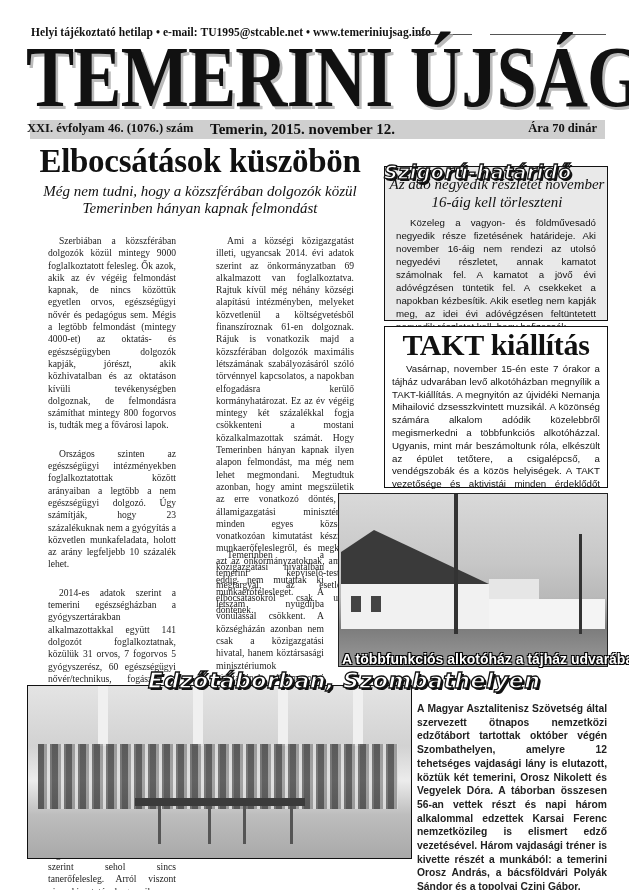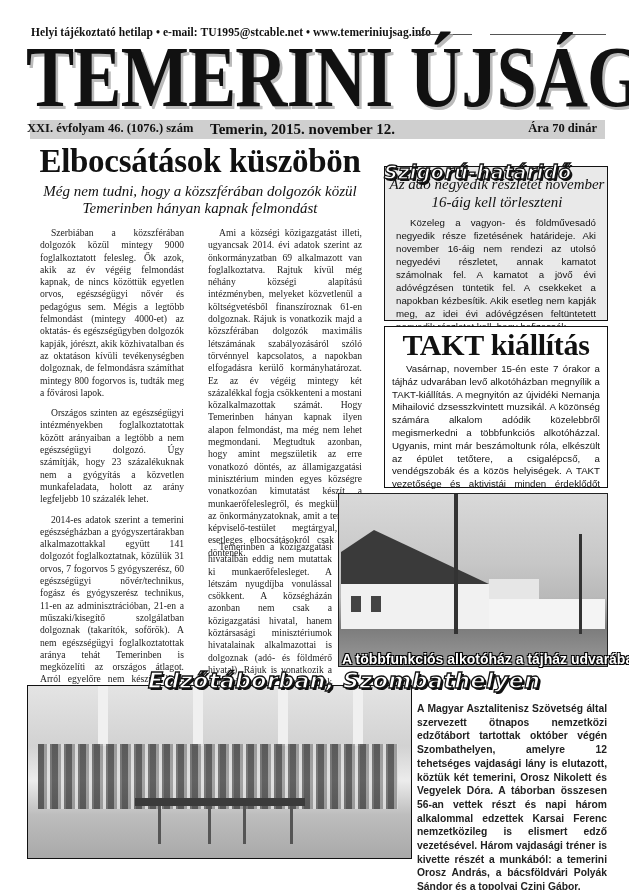--- a/index.html
+++ b/index.html
@@ -13,21 +13,21 @@
     transform:scaleX(0.84); transform-origin:left top; text-shadow:3px 3px 0 #bbb; }
   .issuebar { left:30px; top:120px; width:575px; height:19px; background:#cfcfcf; }
   .issue-left { left:27px; top:121px; font-size:12.5px; font-weight:bold; }
   .issue-mid { left:210px; top:121px; font-size:15px; font-weight:bold; }
   .issue-right { right:32px; top:121px; font-size:12.5px; font-weight:bold; }
 
   
   .main-title { left:30px; top:143px; width:340px; text-align:center; font-size:33px; font-weight:bold; letter-spacing:-0.3px; }
   .main-sub { left:30px; top:183px; width:340px; text-align:center; font-size:15px; font-style:italic; line-height:17px; }
   .col { font-size:9.6px; line-height:12.3px; text-align:justify; hyphens:auto; color:#222; }
-  .col p { margin:8px; text-indent:11px; }
+  .col p { margin:16px; text-indent:11px; }
   .col1 { left:32px; top:219px; width:160px; }
   .col2 { left:200px; top:219px; width:170px; }
   .col2b { left:200px; top:533px; width:140px; }
   .folytatas { left:232px; top:684px; font-family:"Liberation Sans", sans-serif; font-size:10.5px; font-weight:bold; }
 
   
   .outline-head { font-family:"DejaVu Sans", sans-serif; font-weight:bold; font-style:italic; color:#fff;
     -webkit-text-stroke:1.3px #111; text-shadow:2px 2px 0 #111; white-space:nowrap; letter-spacing:0.5px; }
 
   

